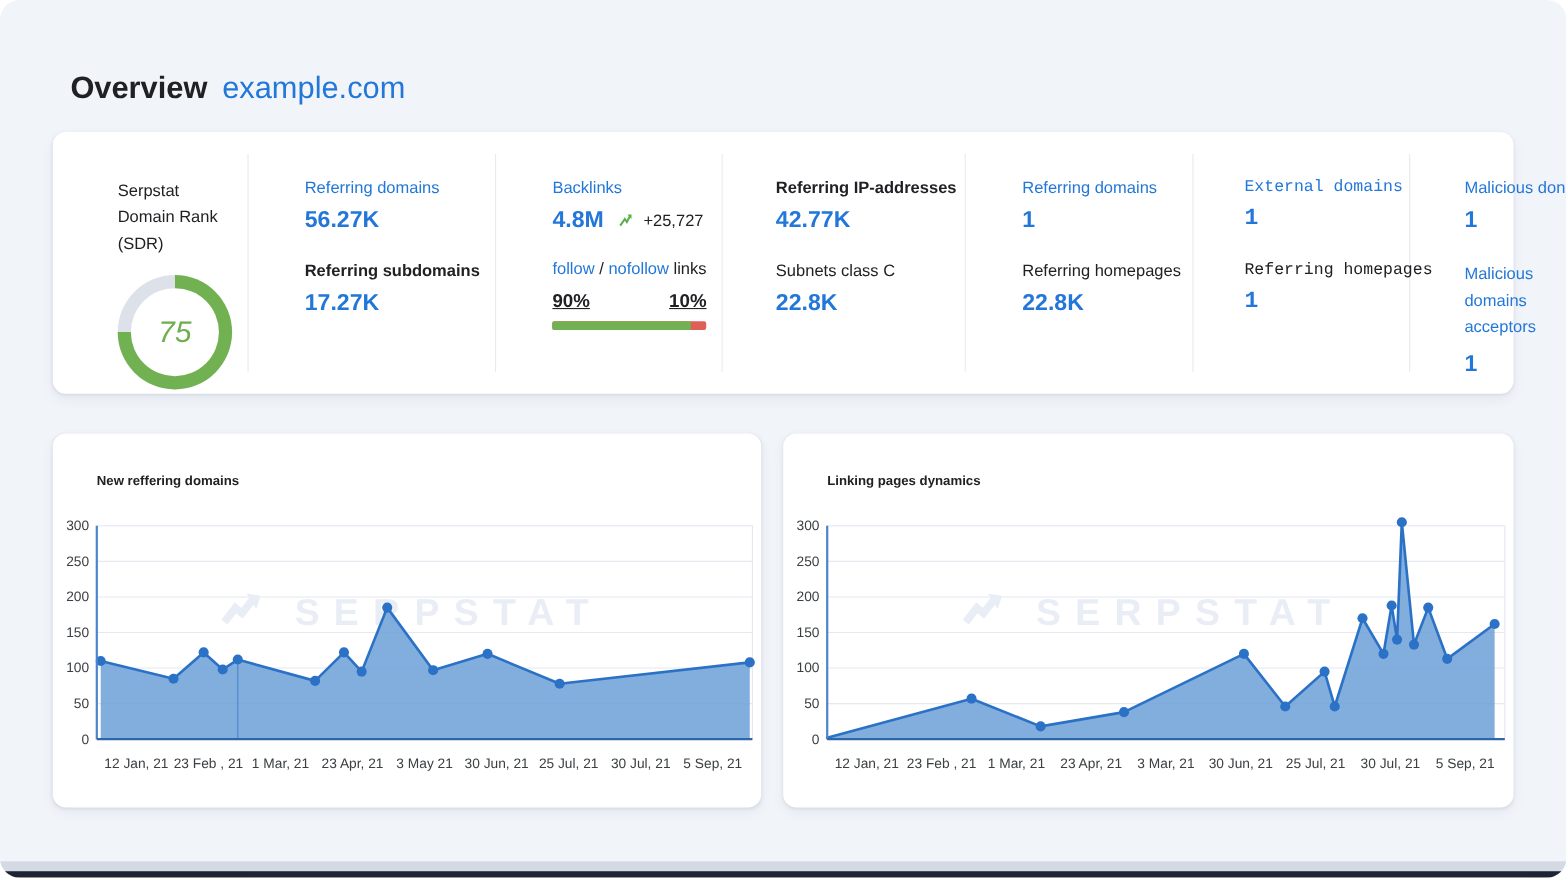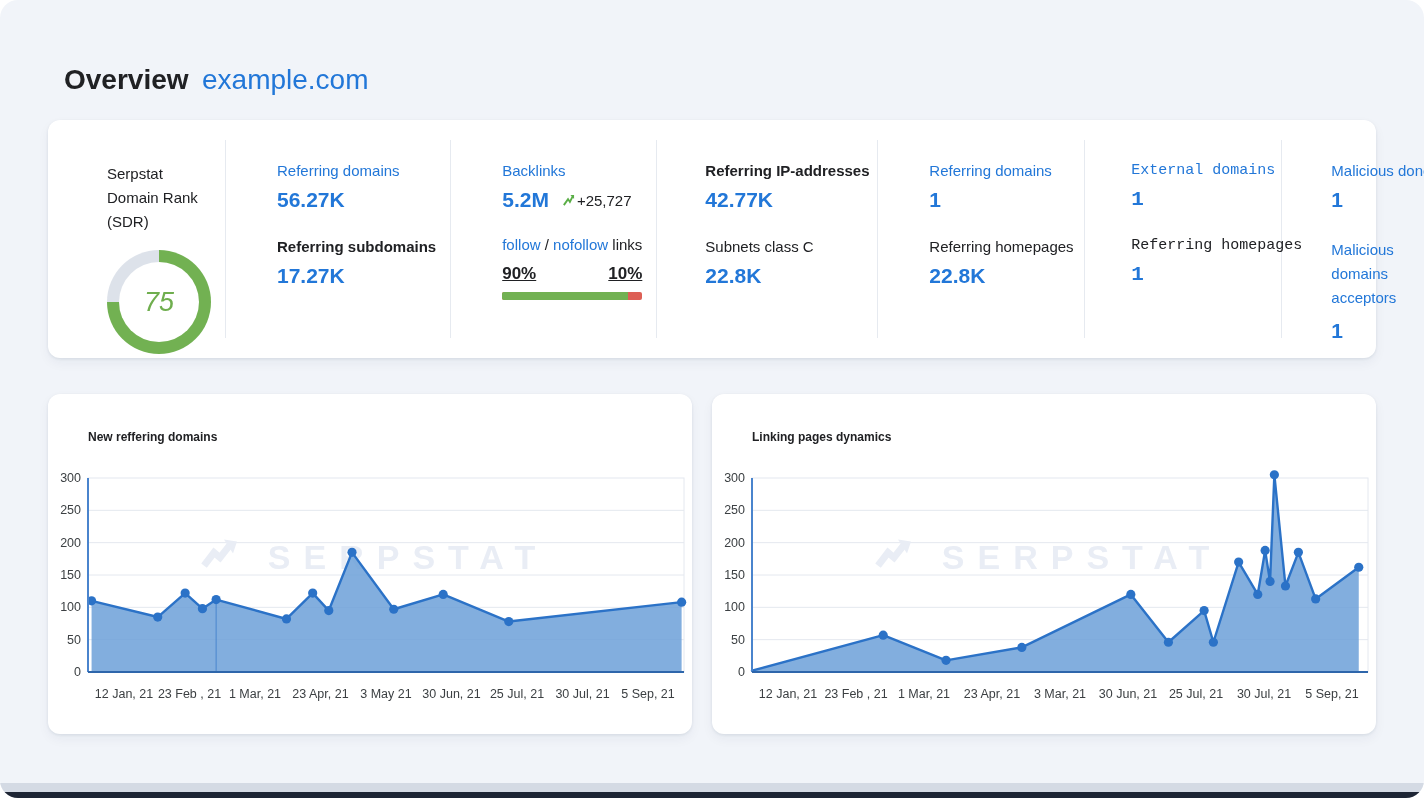--- a/index.html
+++ b/index.html
@@ -35,21 +35,21 @@
   .stat-value{font-size:21px;font-weight:700;color:var(--blue);margin-bottom:26px;cursor:pointer;}
   
   .donut{width:104px;height:104px;margin:16px auto 0;border-radius:50%;position:relative;
          background:conic-gradient(var(--green) calc(var(--p)*1%), #dde2ea 0);}
   .donut::after{content:"";position:absolute;inset:12px;background:#fff;border-radius:50%;}
   .donut-num{position:absolute;inset:0;display:flex;align-items:center;justify-content:center;
              font-size:27px;color:#6fae4e;z-index:1;font-style:italic;}
   
   .bl-value-row{display:flex;align-items:center;gap:13px;margin-bottom:24px;}
   .bl-value-row .stat-value{margin-bottom:0;}
-  .delta{display:flex;align-items:center;gap:2px;font-size:15px;color:var(--text);}
+  .delta{display:flex;align-items:center;gap:10px;font-size:15px;color:var(--text);}
   .follow-row{font-size:15px;margin-bottom:11px;white-space:nowrap;}
   .follow-row .lnk{color:var(--blue);cursor:pointer;}
   .pct-row{display:flex;justify-content:space-between;font-weight:700;font-size:17px;margin-bottom:8px;text-decoration:underline;}
   .ratio-bar{height:8px;border-radius:2px;background:var(--red);overflow:hidden;}
   .ratio-bar .fill{height:100%;background:var(--green);}
   
   .chart-card{position:absolute;top:394px;height:340px;box-sizing:border-box;}
   .chart-left{left:48px;width:644px;}
   .chart-right{left:712px;width:664px;}
   .chart-title{font-size:12px;font-weight:700;margin:36px 0 0 40px;}
@@ -83,21 +83,21 @@
     <div class="col c2">
       <div class="stat-label link">Referring domains</div>
       <div class="stat-value">56.27K</div>
       <div class="stat-label strong">Referring subdomains</div>
       <div class="stat-value">17.27K</div>
     </div>
 
     <div class="col c3">
       <div class="stat-label link">Backlinks</div>
       <div class="bl-value-row">
-        <div class="stat-value">5.2M</div>
+        <div class="stat-value">4.8M</div>
         <div class="delta">
           <svg width="13" height="13" viewBox="0 0 14 14">
             <path d="M2 12 L6.5 5.5 L8.5 8.5 L11.5 2.5" stroke="#5aae46" stroke-width="2" fill="none"></path>
             <polygon points="9,1 13,1 13,5.5" fill="#5aae46"></polygon>
           </svg>
           <span>+25,727</span>
         </div>
       </div>
       <div class="follow-row">
         <span class="lnk">follow</span>

